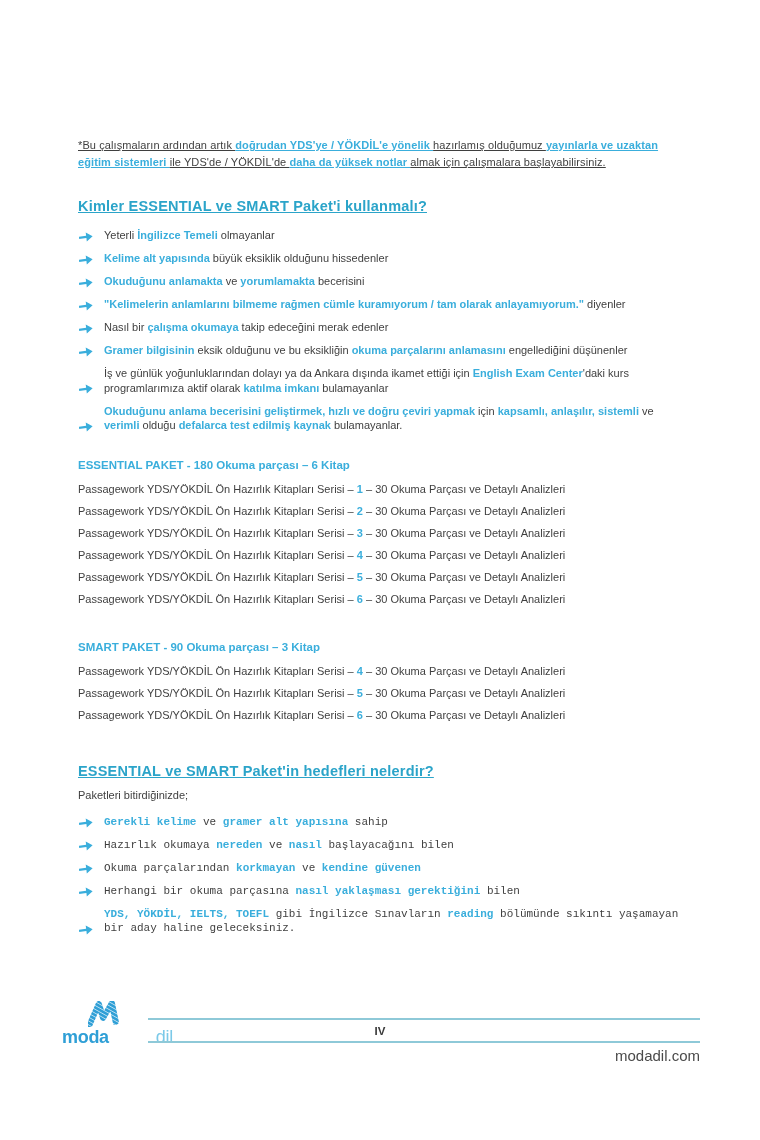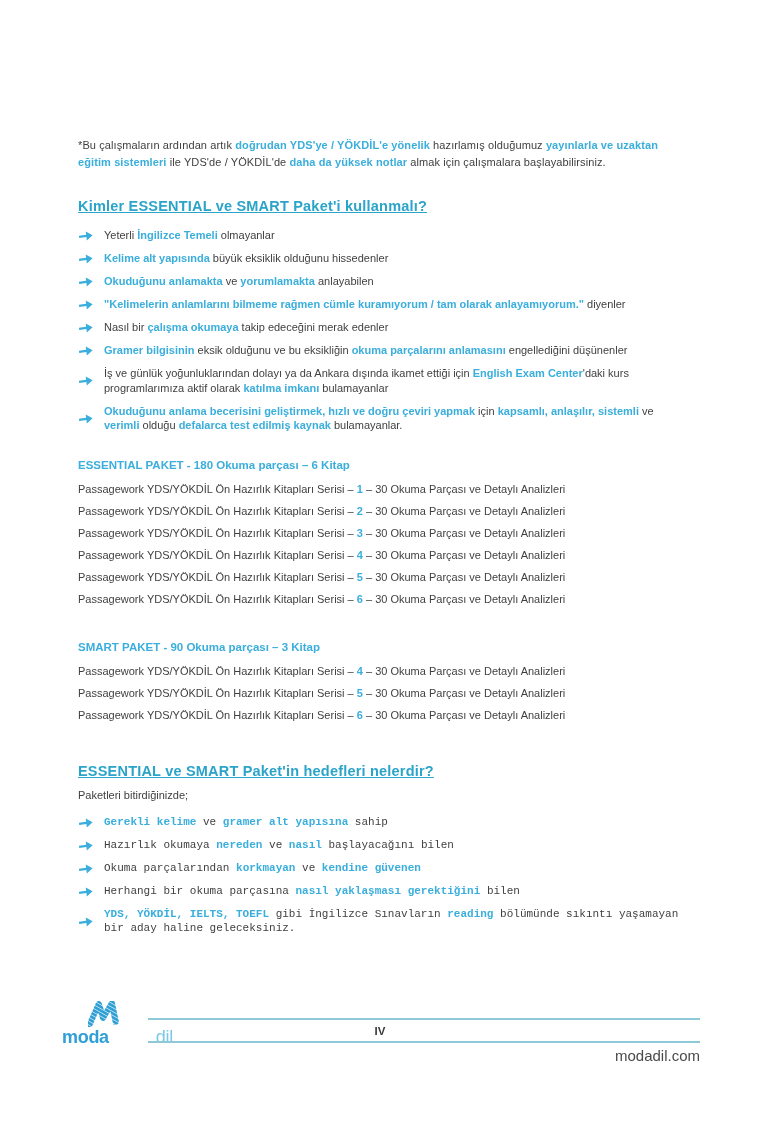--- a/index.html
+++ b/index.html
@@ -23,36 +23,36 @@
     overflow:hidden;
   }
   .content{
     position:absolute;
     left:78px; top:137px; width:614px;
   }
   .intro{
     line-height:17px;
     letter-spacing:.1px;
   }
-  .intro span{}
+  .intro span{text-decoration:underline;}
   .seg-a{color:var(--accent);font-weight:bold;}
   h1.sec{
     margin:27px 0 0;
     font-size:14.5px;
     color:var(--heading);
     text-decoration:underline;
     letter-spacing:.2px;
   }
   ul.bullets{
     list-style:none;
     margin:14px 0 0;
   }
   ul.bullets li{
     display:flex;
-    align-items:center;
+    align-items:flex-end;
     margin:0 0 8.5px;
     line-height:14.5px;
   }
   .arrow{
     flex:0 0 14px;
     margin:1.5px 11px 0 1px;
   }
   .pkg-title{
     margin:26px 0 7px;
     font-size:11.5px;
@@ -125,21 +125,21 @@
           <svg class="arrow" width="14" height="12" viewBox="0 0 16 12" aria-hidden="true">
             <path d="M0 7.3 L8.3 7.3 L8.3 11.2 L15.6 6 L8.3 0.8 L8.3 4.7 L0 4.7 Z" fill="#3aaedc" transform="rotate(-7 8 6)"></path>
           </svg>
           <div><span class="seg-a">Kelime alt yapısında</span><span class="seg-d"> büyük eksiklik olduğunu hissedenler</span></div>
         </li>
 
         <li>
           <svg class="arrow" width="14" height="12" viewBox="0 0 16 12" aria-hidden="true">
             <path d="M0 7.3 L8.3 7.3 L8.3 11.2 L15.6 6 L8.3 0.8 L8.3 4.7 L0 4.7 Z" fill="#3aaedc" transform="rotate(-7 8 6)"></path>
           </svg>
-          <div><span class="seg-a">Okuduğunu anlamakta</span><span class="seg-d"> ve </span><span class="seg-a">yorumlamakta</span><span class="seg-d"> anlayabilen</span></div>
+          <div><span class="seg-a">Okuduğunu anlamakta</span><span class="seg-d"> ve </span><span class="seg-a">yorumlamakta</span><span class="seg-d"> becerisini</span></div>
         </li>
 
 
         <li>
           <svg class="arrow" width="14" height="12" viewBox="0 0 16 12" aria-hidden="true">
             <path d="M0 7.3 L8.3 7.3 L8.3 11.2 L15.6 6 L8.3 0.8 L8.3 4.7 L0 4.7 Z" fill="#3aaedc" transform="rotate(-7 8 6)"></path>
           </svg>
           <div><span class="seg-a">"Kelimelerin anlamlarını bilmeme rağmen cümle kuramıyorum / tam olarak anlayamıyorum."</span><span class="seg-d"> diyenler</span></div>
         </li>
 

